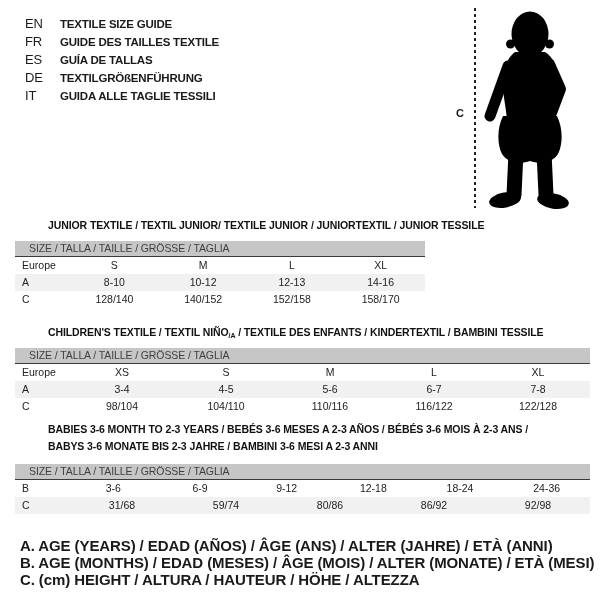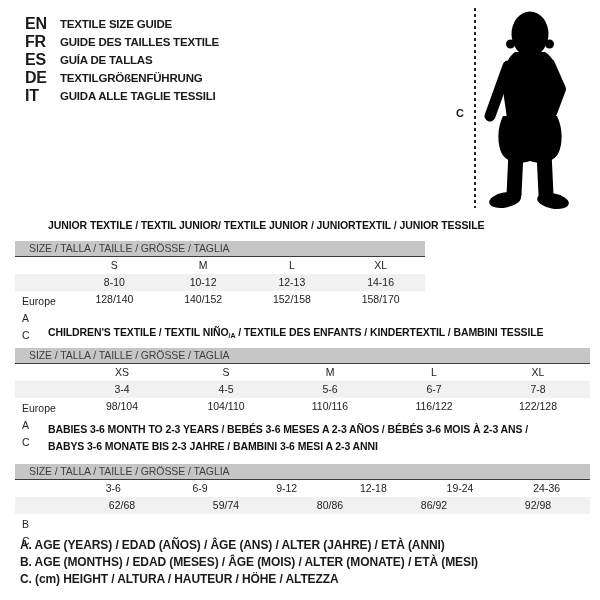--- a/index.html
+++ b/index.html
@@ -3,52 +3,52 @@
 <meta charset="utf-8">
 <style>
   html,body{margin:0;padding:0;background:#ffffff;}
   #page{
     position:relative;width:600px;height:600px;background:#ffffff;overflow:hidden;
     font-family:"Liberation Sans",sans-serif;color:#1a1a1a;
   }
   
   #lang-block{position:absolute;left:25px;top:15px;}
   .lang-row{display:flex;height:18px;line-height:18px;}
-  .lang-code{width:35px;font-weight:bold;font-size:16px;letter-spacing:-0.2px;}
+  .lang-code{width:35px;font-weight:normal;font-size:13px;letter-spacing:-0.2px;}
   .lang-title{font-weight:bold;font-size:11.5px;letter-spacing:-0.2px;white-space:nowrap;}
   
   #dash-line{
     position:absolute;left:474px;top:8px;width:2px;height:200px;
     background:repeating-linear-gradient(#222 0 3px,transparent 3px 6px);
   }
   #c-label{position:absolute;left:452px;top:107px;width:16px;text-align:center;
     font-weight:bold;font-size:11px;}
   #baby-svg{position:absolute;left:481px;top:4px;}
   
   .size-table{position:absolute;left:15px;}
   .ttitle{font-weight:bold;font-size:10.5px;letter-spacing:-0.1px;color:#111;
     padding-left:5px;white-space:nowrap;line-height:16.5px;margin-left:28px;}
   .subscript{font-size:7px;position:relative;top:2px;}
   .bar{
     background:#c6c6c6;height:15px;line-height:15px;font-size:10.5px;color:#3f3f3f;
     padding-left:14px;border-bottom:1.5px solid #3a3a3a;letter-spacing:-0.1px;
   }
   .trow{display:flex;height:17px;line-height:17px;font-size:10.5px;color:#222;}
   .trow.shaded{background:#f1f1f1;}
-  .tlabel{width:55px;padding-left:7px;box-sizing:border-box;margin-top:36px;}
+  .tlabel{width:55px;padding-left:7px;box-sizing:border-box;}
   .tcell{flex:1;text-align:center;}
   #table-junior{top:217px;width:410px;}
   #table-junior .bar{margin-top:7px;}
   #table-children{top:324px;width:575px;}
   #table-children .bar{margin-top:5px;}
   #table-babies{top:421px;width:575px;}
   #table-babies .bar{margin-top:10px;}
   
   #notes{position:absolute;left:20px;top:537px;}
-  .note{font-weight:bold;font-size:12px;line-height:17px;letter-spacing:-0.1px;white-space:nowrap;}
+  .note{font-weight:bold;font-size:15px;line-height:17px;letter-spacing:-0.1px;white-space:nowrap;}
 </style>
 </head>
 <body>
 
 <div id="page">
 
   <div id="lang-block">
     <div class="lang-row">
       <span class="lang-code">EN</span>
       <span class="lang-title">TEXTILE SIZE GUIDE</span>
@@ -147,26 +147,26 @@
   <div id="table-babies" class="size-table">
     <div class="ttitle">BABIES 3-6 MONTH TO 2-3 YEARS / BEBÉS 3-6 MESES A 2-3 AÑOS / BÉBÉS 3-6 MOIS À 2-3 ANS /</div>
     <div class="ttitle">BABYS 3-6 MONATE BIS 2-3 JAHRE / BAMBINI 3-6 MESI A 2-3 ANNI</div>
     <div class="bar">SIZE / TALLA / TAILLE / GRÖSSE / TAGLIA</div>
     <div class="trow">
       <div class="tlabel">B</div>
       <div class="tcell">3-6</div>
       <div class="tcell">6-9</div>
       <div class="tcell">9-12</div>
       <div class="tcell">12-18</div>
-      <div class="tcell">19-24</div>
+      <div class="tcell">18-24</div>
       <div class="tcell">24-36</div>
     </div>
     <div class="trow shaded">
       <div class="tlabel">C</div>
-      <div class="tcell">62/68</div>
+      <div class="tcell">31/68</div>
       <div class="tcell">59/74</div>
       <div class="tcell">80/86</div>
       <div class="tcell">86/92</div>
       <div class="tcell">92/98</div>
     </div>
   </div>
 
   <div id="notes">
     <div class="note">A. AGE (YEARS) / EDAD (AÑOS) / ÂGE (ANS) / ALTER (JAHRE) / ETÀ (ANNI)</div>
     <div class="note">B. AGE (MONTHS) / EDAD (MESES) / ÂGE (MOIS) / ALTER (MONATE) / ETÀ (MESI)</div>

